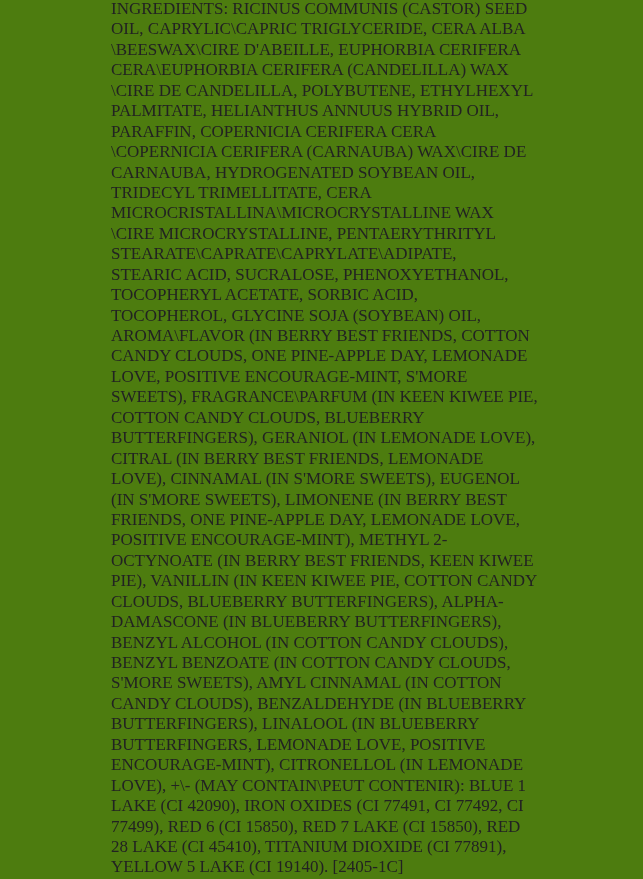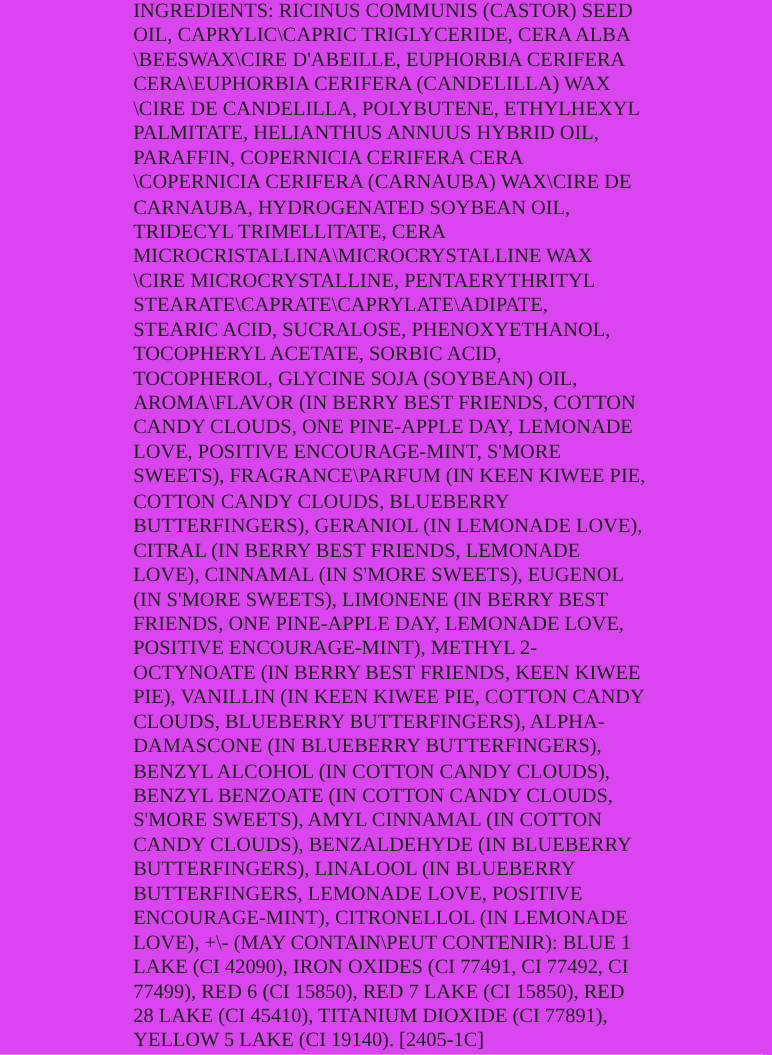--- a/index.html
+++ b/index.html
@@ -12,21 +12,21 @@
     background: #ffffff;
     overflow: hidden;
     position: relative;
   }
   .page {
     position: absolute;
     left: 0;
     top: 0;
     width: 643px;
     height: 879px;
-    background: #d946ef;
+    background: #4d7c0f;
   }
   .ingredients-text {
     position: absolute;
     left: 111px;
     top: -1px;
     width: 440px;
     font-family: "Liberation Serif", "DejaVu Serif", serif;
     font-size: 17px;
     line-height: 20.44px;
     color: #222222;

